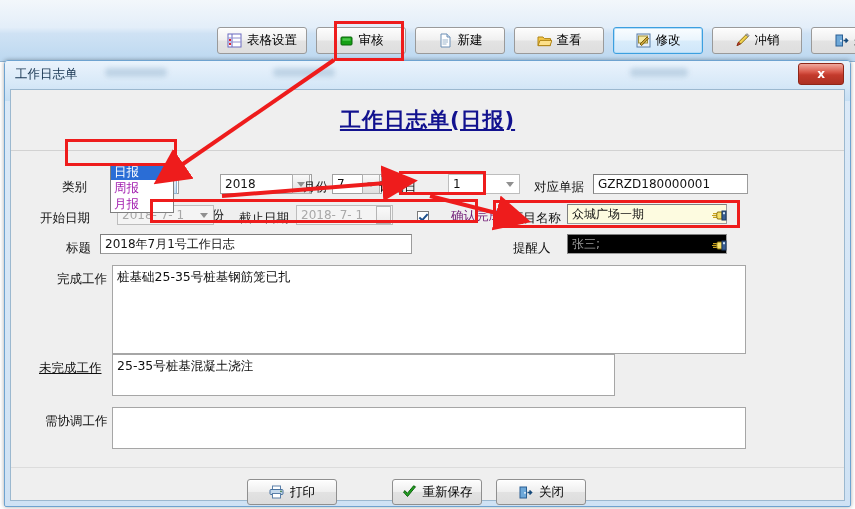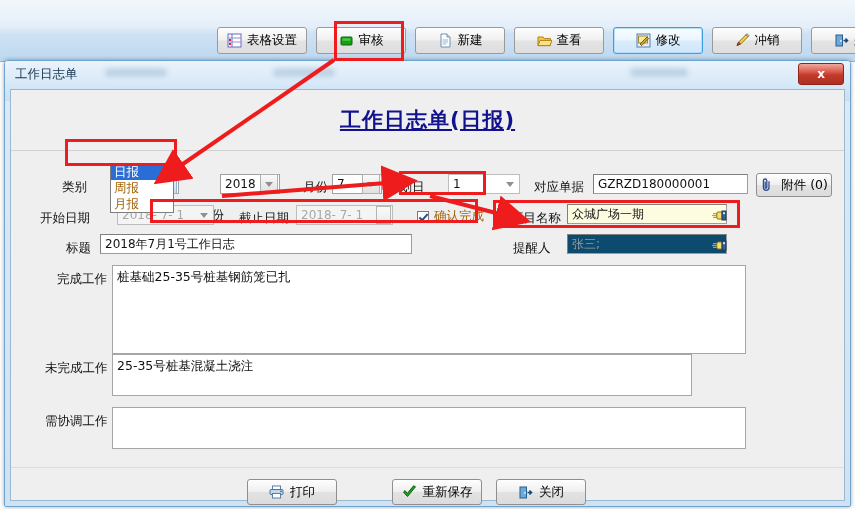--- a/index.html
+++ b/index.html
@@ -30,21 +30,21 @@
     color:#000;font-size:12.5px;white-space:nowrap;
     box-shadow:inset 0 1px 0 #fff;
     cursor:default;
   }
   .tb-btn.sel{
     border:1px solid #3c9fe0;
     background:linear-gradient(to bottom,#fafdff 0%,#eaf5fd 48%,#d9ecfb 52%,#cfe6fa 100%);
     box-shadow:0 0 0 1px #b6ddf6 inset;
   }
   .tb-ico{width:15px;height:15px;display:inline-block;flex:0 0 auto;position:relative;}
-  .chk-wrap{display:inline-flex;align-items:center;gap:5px;margin-left:8px;font-size:12.5px;color:#a16207;text-align:right;}
+  .chk-wrap{display:inline-flex;align-items:center;gap:22px;margin-left:8px;font-size:12.5px;color:#701a75;text-align:right;}
   .chkbox{
     width:12px;height:12px;border:1px solid #7a7a7a;background:#fff;
     display:inline-block;position:relative;box-sizing:border-box;
   }
   .chkbox.on::after{
     content:"";position:absolute;left:3px;top:0px;width:3px;height:7px;
     border:solid #1c4f8c;border-width:0 2px 2px 0;transform:rotate(42deg);
   }
 
   
@@ -93,21 +93,21 @@
   .fld{
     position:absolute;box-sizing:border-box;
     background:#fff;border:1px solid #a6a6a6;
     font-size:12px;color:#111;
     display:flex;align-items:center;padding-left:4px;
     font-family:"DejaVu Sans","Liberation Sans",sans-serif;
     white-space:nowrap;overflow:hidden;
   }
   .fld.sunken{border:1px solid #9c9c9c;border-top-color:#7f7f7f;border-left-color:#7f7f7f;}
   .fld.yellow{background:#fdfbe0;}
-  .fld.grey-txt{color:#9a9a9a;background:#0c4a6e;}
+  .fld.grey-txt{color:#9a9a9a;background:#000000;}
   .combo{
     position:absolute;box-sizing:border-box;height:20px;
     background:#fff;border:1px solid #a0a0a0;
     display:flex;align-items:center;font-size:12px;color:#111;
   }
   .combo .val{padding-left:4px;flex:1;white-space:nowrap;overflow:hidden;}
   .combo .val.sel{background:#2a6dd6;color:#fff;padding-left:3px;margin:1px 0 1px 1px;}
   .combo .arrow{
     width:16px;height:18px;flex:0 0 auto;margin-right:1px;
     background:linear-gradient(to bottom,#fbfdff,#dbeaf8 50%,#c2ddf2);
@@ -124,21 +124,21 @@
     width:15px;height:18px;flex:0 0 auto;margin-right:1px;
     background:linear-gradient(to bottom,#fafafa,#ebebeb);
     border:1px solid #b5b5b5;box-sizing:border-box;
   }
   
   #category-dropdown-list{
     position:absolute;left:110px;top:163px;width:62px;
     background:#fff;border:1px solid #7f7f7f;z-index:40;
   }
   #category-dropdown-list .opt{
-    height:16px;line-height:16px;font-size:12.5px;padding-left:3px;color:#a16207;
+    height:16px;line-height:16px;font-size:12.5px;padding-left:3px;color:#a21caf;
   }
   #category-dropdown-list .opt.hl{background:#2a6dd6;color:#fff;}
 
   .ta{
     position:absolute;box-sizing:border-box;background:#fff;border:1px solid #a6a6a6;
     font-size:12.5px;color:#111;padding:3px 4px;overflow:hidden;
     font-family:"DejaVu Sans","Liberation Sans",sans-serif;
   }
   .picker-icon{position:absolute;width:16px;height:14px;}
 
@@ -262,54 +262,46 @@
 
     <span class="lbl" style="left:51px;top:89px;">类别</span>
     <div class="combo" id="category-combo" style="left:106px;top:84px;width:62px;">
       <span class="val sel">日报</span>
       <span class="arrow">
           <span class="tri"></span>
         </span>
     </div>
 
     <span class="lbl" style="left:188px;top:89px;margin-top:28px;">年份</span>
-    <div class="combo" style="left:209px;top:84px;width:60px;">
+    <div class="combo" style="left:209px;top:84px;width:92px;">
       <span class="val">2018</span>
       <span class="arrow flat">
           <span class="tri grey"></span>
         </span>
     </div>
 
     <span class="lbl" style="left:292px;top:89px;">月份</span>
     <div class="combo" style="left:321px;top:84px;width:50px;">
       <span class="val">7</span>
       <span class="arrow flat">
           <span class="tri grey"></span>
         </span>
     </div>
 
-    <span class="lbl" style="left:376px;top:89px;">计划日</span>
+    <span class="lbl" style="left:368px;top:89px;">计划日</span>
     <div class="combo" style="left:437px;top:84px;width:72px;border-color:#bdbdbd;">
       <span class="val">1</span>
       <span class="arrow flat" style="background:none;border:none;">
           <span class="tri grey"></span>
         </span>
     </div>
 
     <span class="lbl" style="left:523px;top:89px;">对应单据</span>
     <div class="fld sunken" style="left:582px;top:84px;width:155px;height:20px;">GZRZD180000001</div>
 
-    <div class="bbtn" style="left:745px;top:83px;width:74px;height:22px;">
-      <span class="tb-ico">
-        <svg width="13" height="14" viewBox="0 0 13 14">
-          <path d="M9 3.2 v6.4 a2.8 2.8 0 0 1 -5.6 0 v-6.9 a1.7 1.7 0 0 1 3.4 0 v6.7 a0.8 0.8 0 0 1 -1.6 0 v-6" fill="none" stroke="#2f4f8f" stroke-width="1.3"></path>
-        </svg>
-      </span>
-      <span>附件 (0)</span>
-    </div>
 
     <span class="lbl" style="left:29px;top:120px;">开始日期</span>
     <div class="combo" style="left:106px;top:115px;width:97px;border-color:#bdbdbd;background:#f4f4f4;">
       <span class="val" style="color:#a8a8a8;">2018- 7- 1</span>
       <span class="arrow flat" style="background:none;border:none;">
           <span class="tri grey"></span>
         </span>
     </div>
 
     <span class="lbl" style="left:228px;top:120px;">截止日期</span>
@@ -344,22 +336,22 @@
         <path d="M1 7.5 h5.5 M2 5.6 h4 M2 9.4 h4" stroke="#c8a01a" stroke-width="1.2"></path>
         <path d="M6.5 4 h4.5 v7 h-4.5 c-1 -1.3 -1 -5.7 0 -7 z" fill="#f6e06a" stroke="#8a7212"></path>
         <rect x="11" y="3" width="4" height="9" fill="#3a5f94" stroke="#1d3a61"></rect>
         <rect x="12" y="4.2" width="2" height="2" fill="#cfe2f4"></rect>
       </svg>
     </span>
 
     <span class="lbl" style="left:46px;top:181px;">完成工作</span>
     <div class="ta" style="left:101px;top:175px;width:634px;height:89px;">桩基础25-35号桩基钢筋笼已扎</div>
 
-    <span class="lbl" style="left:34px;top:270px;">未完成工作</span>
-    <div class="ta" style="left:101px;top:264px;width:580px;height:42px;">25-35号桩基混凝土浇注</div>
+    <span class="lbl" style="left:28px;top:270px;text-decoration:underline;">未完成工作</span>
+    <div class="ta" style="left:101px;top:264px;width:503px;height:42px;">25-35号桩基混凝土浇注</div>
 
     <span class="lbl" style="left:34px;top:323px;">需协调工作</span>
     <div class="ta" style="left:101px;top:317px;width:634px;height:42px;"></div>
 
     <div class="hsep" style="top:377px;background:#dcdcdc;"></div>
 
     <div class="bbtn" style="left:236px;top:389px;width:88px;">
       <span class="tb-ico">
         <svg width="15" height="14" viewBox="0 0 15 14">
           <rect x="3.5" y="1" width="8" height="3.5" fill="#fff" stroke="#5a7fa8"></rect>

